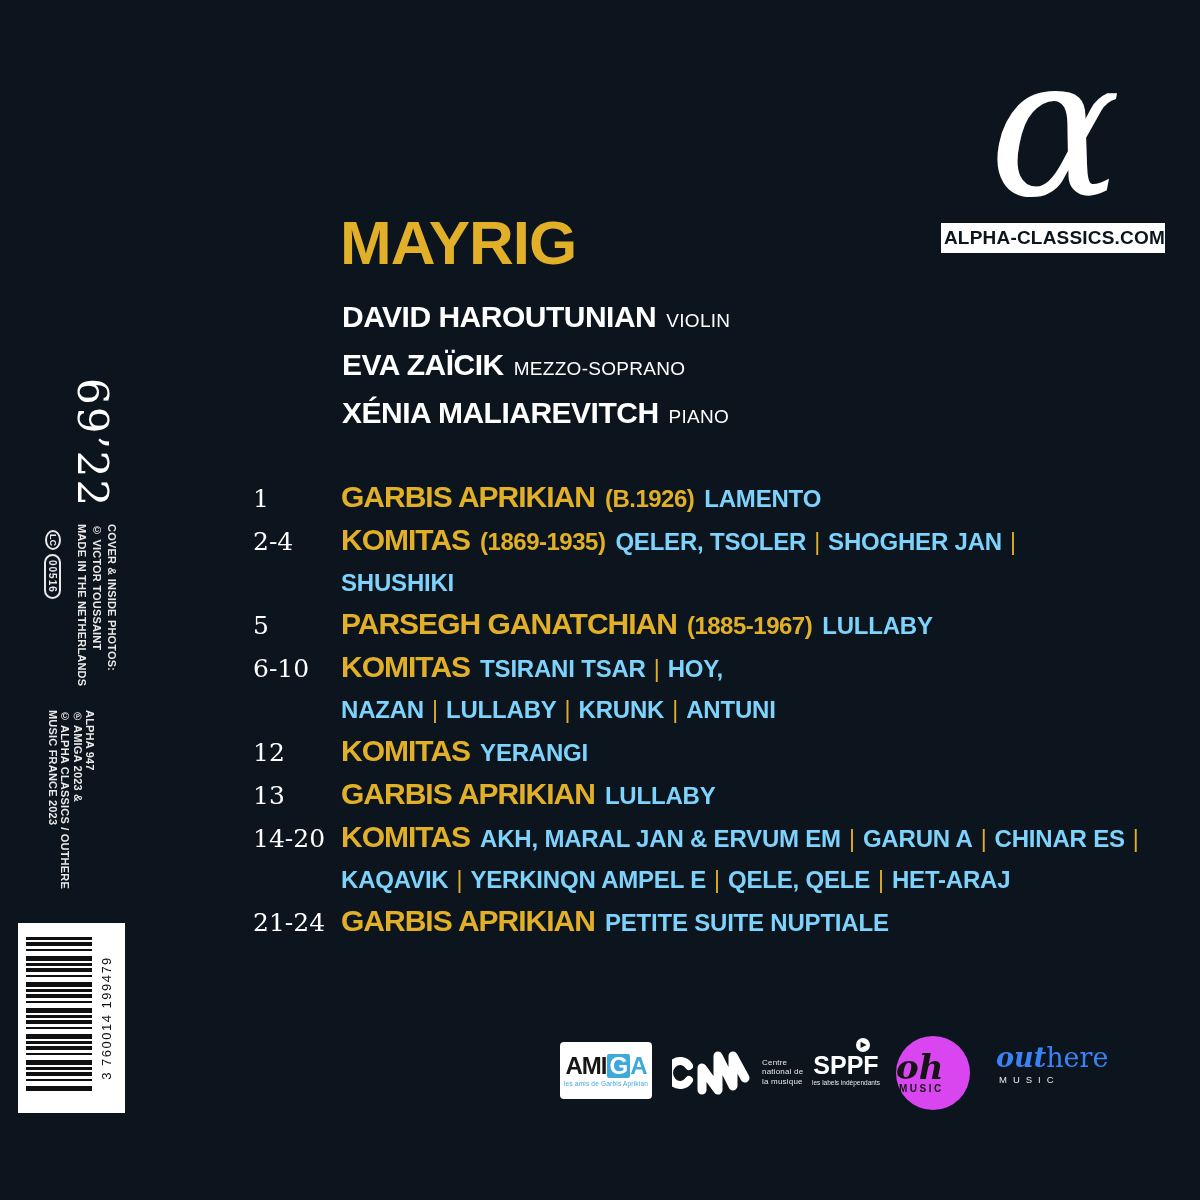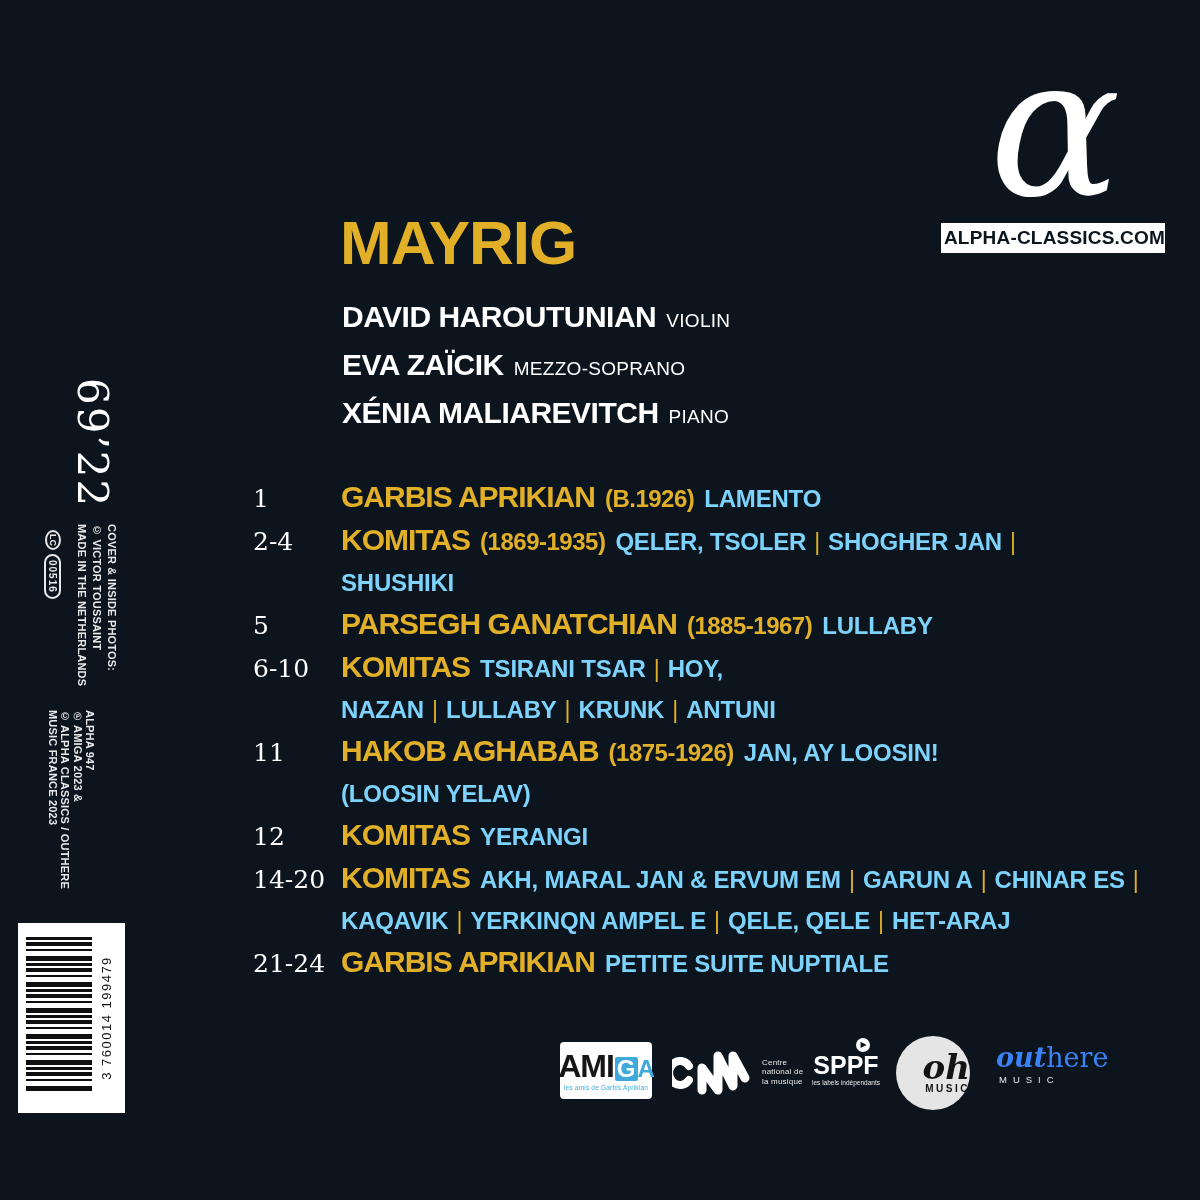--- a/index.html
+++ b/index.html
@@ -48,37 +48,37 @@
   .barcode-bars{position:absolute;left:8px;top:14px;width:66px;height:154px;
     background:repeating-linear-gradient(180deg,#101010 0 3px,#fff 3px 5px,#101010 5px 9px,#fff 9px 12px,
       #101010 12px 14px,#fff 14px 19px,#101010 19px 24px,#fff 24px 26px);}
   .barcode-number{position:absolute;left:88px;top:95px;transform:translate(-50%,-50%) rotate(-90deg);
     white-space:nowrap;color:#101010;font-size:13px;letter-spacing:1.5px;}
 
   
   .amiga{position:absolute;left:560px;top:1042px;width:92px;height:57px;background:#ffffff;border-radius:4px;
     display:flex;flex-direction:column;align-items:center;justify-content:center;}
   .amiga-word{line-height:1;display:flex;align-items:baseline;}
-  .amiga-black{color:#161616;font-size:32px;font-weight:700;letter-spacing:-1px;}
+  .amiga-black{color:#161616;font-size:24px;font-weight:700;letter-spacing:-1px;}
   .amiga-g{background:#3fa9dc;color:#ffffff;font-size:24px;font-weight:700;padding:0 2px;margin-left:1px;border-radius:2px;}
   .amiga-a{color:#3fa9dc;font-size:24px;font-weight:700;letter-spacing:-1px;}
   .amiga-sub{color:#3fa9dc;font-size:6.5px;margin-top:2px;letter-spacing:.2px;}
 
   .cnm{position:absolute;left:672px;top:1046px;display:flex;align-items:center;}
   .cnm-caption{margin-left:10px;color:#e9e9e9;font-size:8px;line-height:9.5px;letter-spacing:.2px;}
 
   .sppf{position:absolute;left:810px;top:1038px;width:72px;display:flex;flex-direction:column;align-items:center;}
   .sppf-circle{width:14px;height:14px;border-radius:50%;background:#ffffff;margin-left:34px;
     display:flex;align-items:center;justify-content:center;}
   .sppf-play{color:#0c151d;font-size:8px;line-height:1;margin-left:1px;}
   .sppf-word{color:#ffffff;font-size:25px;font-weight:700;letter-spacing:0;line-height:1.05;}
   .sppf-sub{color:#e9e9e9;font-size:6.5px;margin-top:1px;}
 
-  .ohmusic{position:absolute;left:896px;top:1036px;width:74px;height:74px;border-radius:50%;background:#e5e5e5;
-    display:flex;flex-direction:column;align-items:flex-end;justify-content:center;}
+  .ohmusic{position:absolute;left:896px;top:1036px;width:74px;height:74px;border-radius:50%;background:#d946ef;
+    display:flex;flex-direction:column;align-items:flex-start;justify-content:center;}
   .oh-script{color:#141414;font-family:"DejaVu Serif",serif;font-style:italic;font-weight:700;
     font-size:34px;line-height:.9;}
   .oh-music{color:#141414;font-size:10px;font-weight:700;letter-spacing:2.5px;margin-top:1px;margin-left:3px;}
 
   .outhere{position:absolute;left:996px;top:1044px;width:130px;}
   .outhere-word{color:#3b82f6;font-family:"DejaVu Serif",serif;font-size:27px;line-height:1;}
   .outhere-part1{font-style:italic;font-weight:700;}
   .outhere-part2{font-weight:400;}
   .outhere-music{color:#e9e9e9;font-size:9.5px;letter-spacing:6px;margin-top:3px;margin-left:3px;}
 </style>
@@ -111,26 +111,26 @@
       </div>
       <div class="track-row">
         <div class="track-num">5</div>
         <div class="track-content"><span class="composer">PARSEGH GANATCHIAN</span><span class="dates">(1885-1967)</span><span class="title">LULLABY</span></div>
       </div>
       <div class="track-row">
         <div class="track-num">6-10</div>
         <div class="track-content"><span class="composer">KOMITAS</span><span class="title">TSIRANI TSAR</span><span class="sep">|</span><span class="title">HOY, NAZAN</span><span class="sep">|</span><span class="title">LULLABY</span><span class="sep">|</span><span class="title">KRUNK</span><span class="sep">|</span><span class="title">ANTUNI</span></div>
       </div>
       <div class="track-row">
-        <div class="track-num">11</div>
-        <div class="track-content"><span class="composer">HAKOB AGHABAB</span><span class="dates">(1875-1926)</span><span class="title">JAN, AY LOOSIN!</span><br><span class="title">(LOOSIN YELAV)</span></div>
-      </div>
-      <div class="track-row">
         <div class="track-num">12</div>
         <div class="track-content"><span class="composer">KOMITAS</span><span class="title">YERANGI</span></div>
+      </div>
+      <div class="track-row">
+        <div class="track-num">13</div>
+        <div class="track-content"><span class="composer">GARBIS APRIKIAN</span><span class="title">LULLABY</span></div>
       </div>
       <div class="track-row">
         <div class="track-num">14-20</div>
         <div class="track-content"><span class="composer">KOMITAS</span><span class="title">AKH, MARAL JAN &amp; ERVUM EM</span><span class="sep">|</span><span class="title">GARUN A</span><span class="sep">|</span><span class="title">CHINAR ES</span><span class="sep">|</span><br><span class="title">KAQAVIK</span><span class="sep">|</span><span class="title">YERKINQN AMPEL E</span><span class="sep">|</span><span class="title">QELE, QELE</span><span class="sep">|</span><span class="title">HET-ARAJ</span></div>
       </div>
       <div class="track-row">
         <div class="track-num">21-24</div>
         <div class="track-content"><span class="composer">GARBIS APRIKIAN</span><span class="title">PETITE SUITE NUPTIALE</span></div>
       </div>
     </div>

